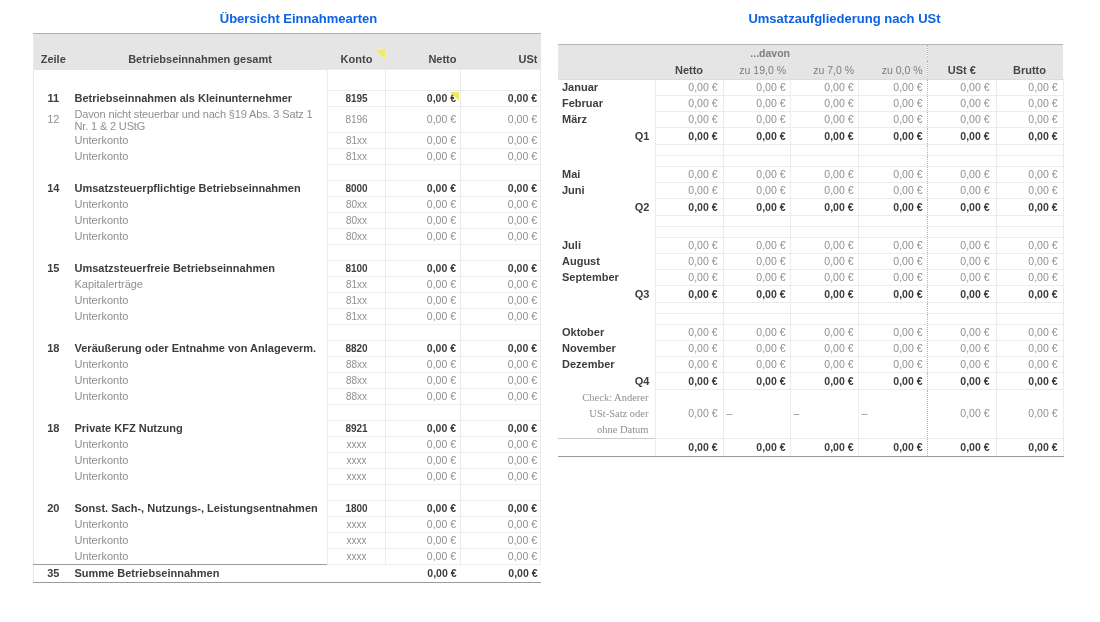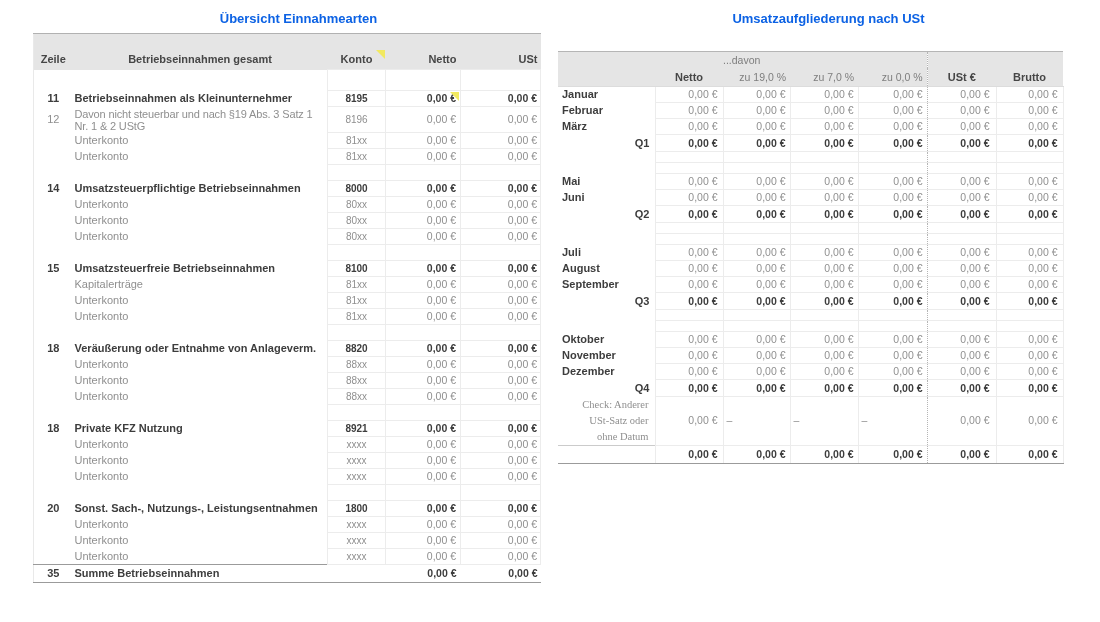--- a/index.html
+++ b/index.html
@@ -4,21 +4,21 @@
 <style>
   html,body{margin:0;padding:0;background:#fff;}
   body{width:1100px;height:622px;font-family:"Liberation Sans","DejaVu Sans",sans-serif;}
   .canvas{position:relative;width:1100px;height:622px;background:#fff;overflow:hidden;}
 
   .tbl-wrap{position:absolute;top:12px;}
   .lwrap{left:33px;width:507px;}
   .rwrap{left:558px;width:505px;}
   h2.title{margin:0 0 7px 0;font-size:13px;line-height:14px;font-weight:bold;color:#0c62e4;text-align:center;position:relative;}
   .lwrap h2.title{left:12px;}
-  .rwrap h2.title{left:18px;margin-bottom:25px;}
+  .rwrap h2.title{left:34px;margin-bottom:18px;}
 
   table{border-collapse:collapse;table-layout:fixed;}
   td,th{padding:0;margin:0;font-size:11px;line-height:13px;white-space:nowrap;vertical-align:middle;font-weight:normal;overflow:hidden;}
 
   
   .ltable{width:507px;border-left:1px solid #e9e9e9;}
   .ltable thead th{background:#e5e5e5;color:#464646;font-weight:bold;}
   .ltable tr.hrow1 th{border-top:1px solid #b1b1b1;height:15px;}
   .ltable tr.hrow2 th{height:20px;}
   .ltable th.zeile,.ltable th.name{text-align:center;}
@@ -41,21 +41,21 @@
   .ltable tr.row2{height:26px;}
   .ltable tr.row2 td.name{white-space:normal;line-height:12px;letter-spacing:-0.15px;}
   .ltable tr.total{height:18px;}
   .ltable tr.total td{border:none;border-top:1px solid #9b9b9b;border-bottom:1px solid #9b9b9b;}
 
   .cmark{position:absolute;top:1px;right:1px;width:0;height:0;border-left:9px solid transparent;border-top:9px solid #f2e960;}
 
   
   .rtable{width:505px;}
   .rtable thead th{background:#e5e5e5;height:16px;}
-  .rtable tr.hr1 th{border-top:1px solid #b5b5b5;color:#7e7e7e;font-weight:normal;font-size:10.5px;text-align:left;}
+  .rtable tr.hr1 th{border-top:1px solid #b5b5b5;color:#7e7e7e;font-weight:bold;font-size:10.5px;text-align:right;}
   .rtable tr.hr2 th{height:18px;border-bottom:1px solid #dcdcdc;}
   .rtable tr.hr2 th.bold{color:#464646;font-weight:bold;text-align:center;}
   .rtable tr.hr2 th.zu{color:#7e7e7e;font-weight:normal;font-size:10.5px;text-align:right;padding-right:4px;}
   .rtable th.c-zu0,.rtable td.c-zu0{border-right:1px dotted #b5b5b5 !important;}
 
   .rtable td.val{border-right:1px solid #ececec;border-bottom:1px solid #ececec;text-align:right;padding-right:4px;font-size:10.5px;color:#909090;}
   .rtable td.c-netto{border-left:1px solid #ececec;padding-right:5px;}
   .rtable td.c-ust{border-right:1px solid #ececec;padding-right:6px;}
   .rtable td.c-brutto{padding-right:5px;}
   .rtable td.lab{text-align:left;padding-left:4px;color:#3d3d3d;font-weight:bold;}

